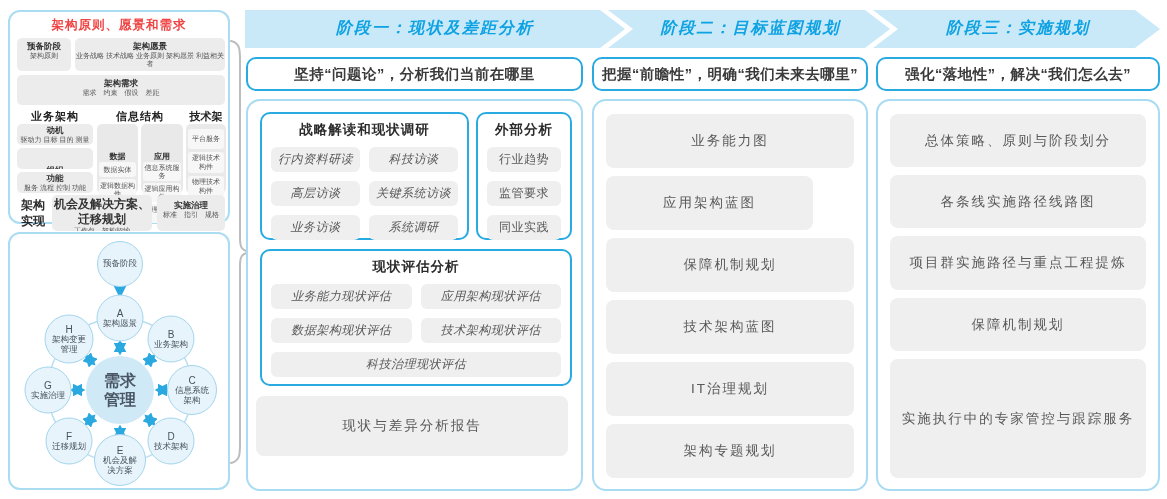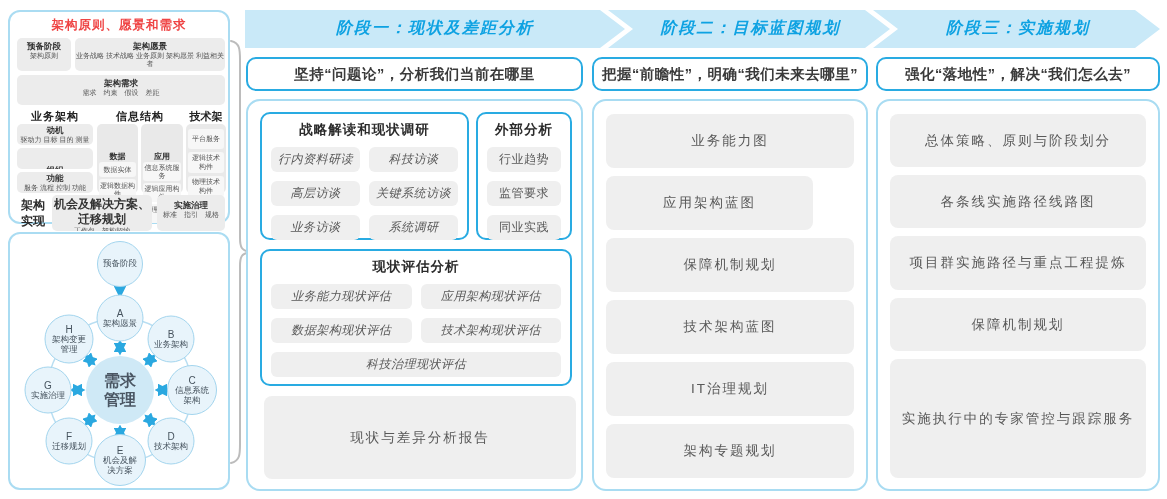--- a/index.html
+++ b/index.html
@@ -214,21 +214,21 @@
     <div class="bluebox" style="left:12px;top:148px;width:312px;height:137px;">
       <div class="bt">现状评估分析</div>
       <div class="itemgrid">
         <div class="gitem">业务能力现状评估</div>
         <div class="gitem">应用架构现状评估</div>
         <div class="gitem">数据架构现状评估</div>
         <div class="gitem">技术架构现状评估</div>
         <div class="gitem span2">科技治理现状评估</div>
       </div>
     </div>
-    <div class="bigitem" style="left:16px;top:295px;width:312px;height:83px;">现状与差异分析报告</div>
+    <div class="bigitem" style="left:8px;top:295px;width:312px;height:60px;">现状与差异分析报告</div>
   </div>
 
   <div class="pcontainer" style="left:592px;width:276px;">
     <div class="bigitem" style="left:12px;top:13px;width:248px;height:54px;">业务能力图</div>
     <div class="bigitem" style="left:12px;top:75px;width:207px;height:54px;">应用架构蓝图</div>
     <div class="bigitem" style="left:12px;top:137px;width:248px;height:54px;">保障机制规划</div>
     <div class="bigitem" style="left:12px;top:199px;width:248px;height:54px;">技术架构蓝图</div>
     <div class="bigitem" style="left:12px;top:261px;width:248px;height:54px;">IT治理规划</div>
     <div class="bigitem" style="left:12px;top:323px;width:248px;height:54px;">架构专题规划</div>
   </div>

